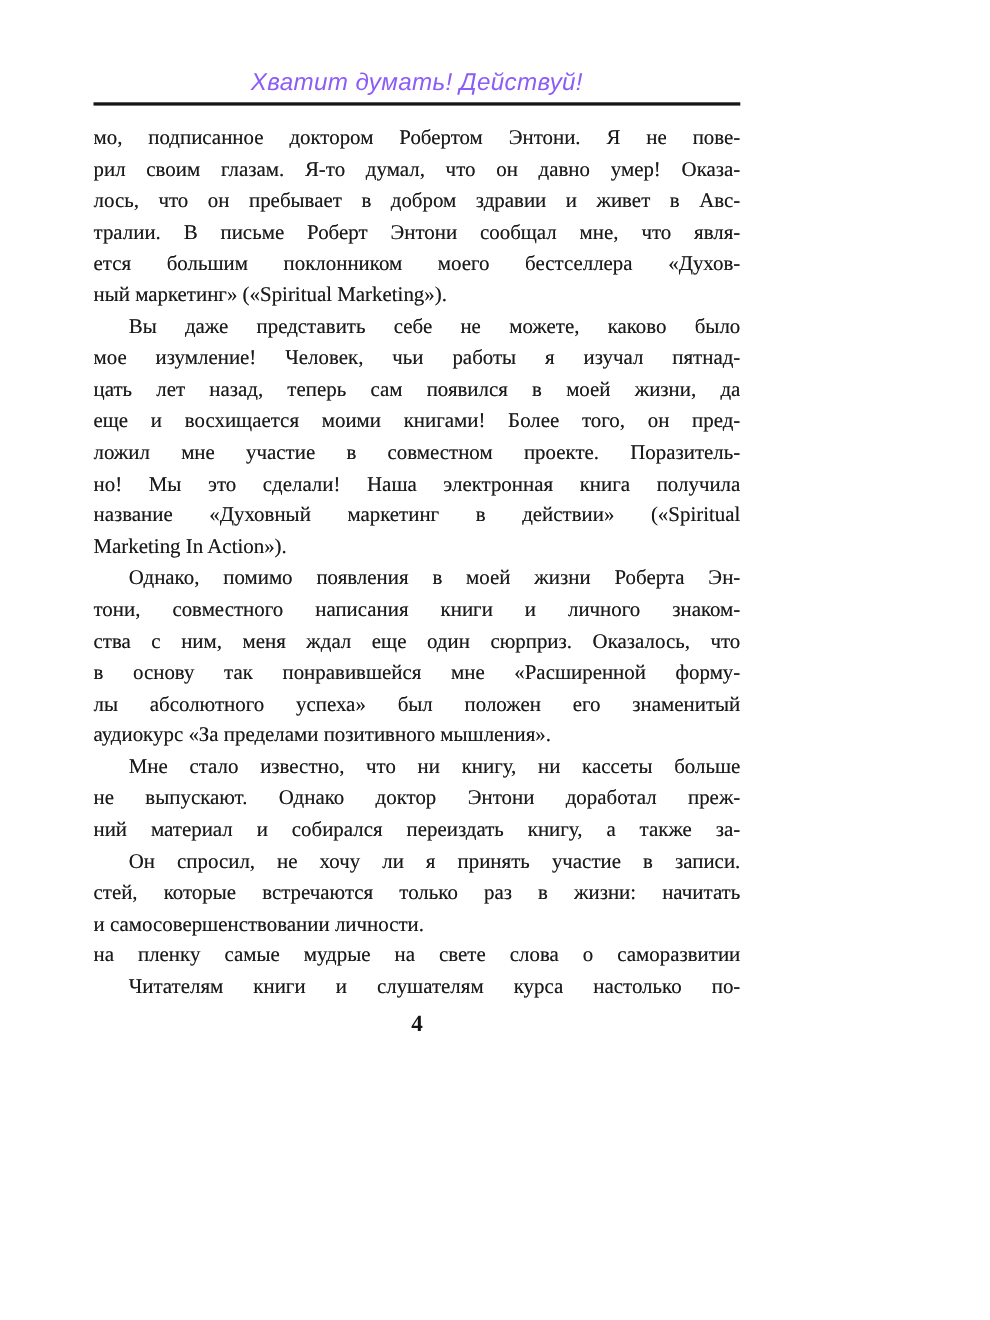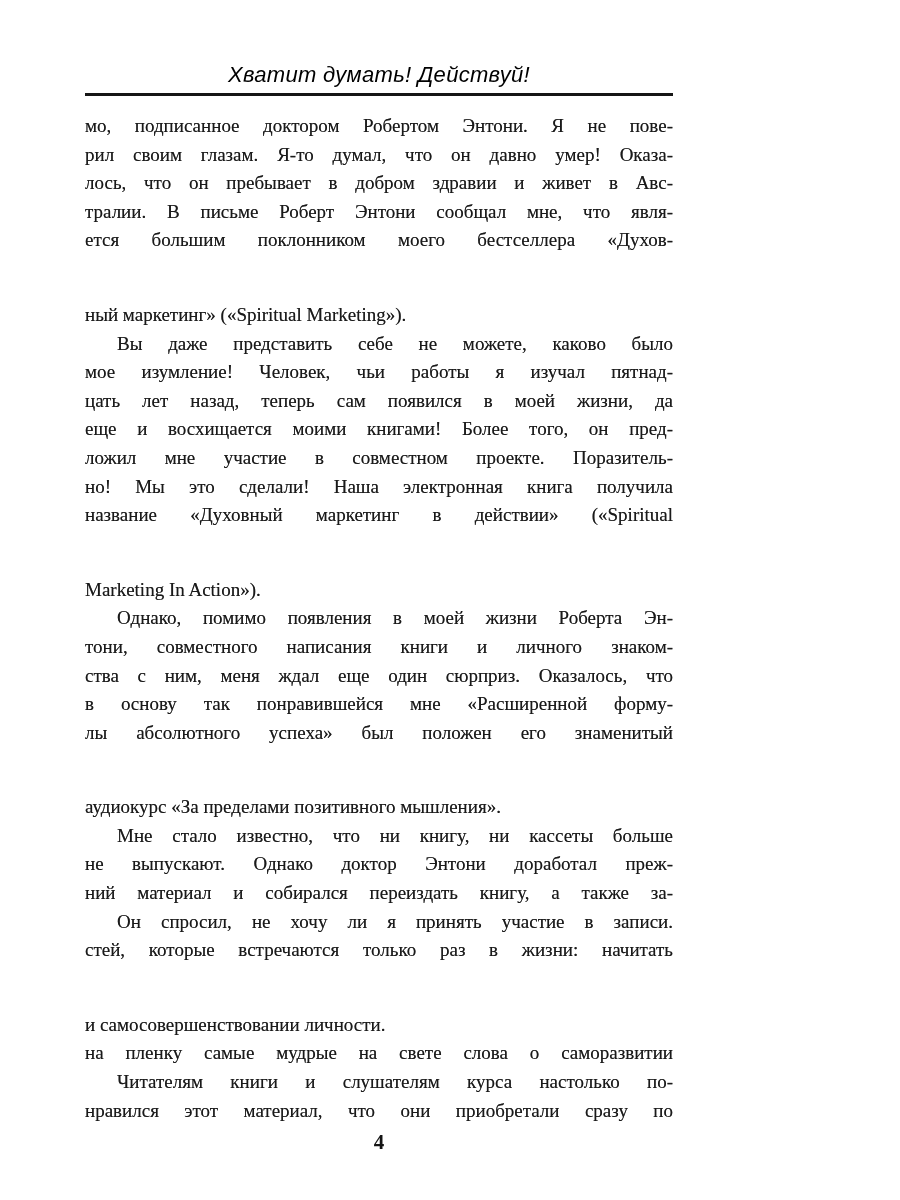--- a/index.html
+++ b/index.html
@@ -18,21 +18,21 @@
     top: 0;
     width: 588px;
   }
   .running-head {
     margin-top: 62px;
     text-align: center;
     font-family: "Liberation Sans", "DejaVu Sans", sans-serif;
     font-style: italic;
     font-size: 22px;
     letter-spacing: 0.3px;
-    color: #000000;
+    color: #8b5cf6;
     white-space: nowrap;
   }
   .rule {
     margin-top: 5px;
     height: 3px;
     background: #161616;
   }
   .body-text {
     margin-top: 16px;
     font-size: 19px;
@@ -43,21 +43,20 @@
     line-height: 28.6px;
     height: 28.6px;
     overflow: hidden;
     text-align: justify;
     text-align-last: justify;
     -moz-text-align-last: justify;
     white-space: nowrap;
   }
   .line.end {
     text-align-last: left;
-    margin-top: 46px;
     -moz-text-align-last: left;
   }
   .line.indent { text-indent: 32px; }
   .page-number {
     margin-top: 5px;
     text-align: center;
     font-size: 21px;
     font-weight: bold;
     color: #141414;
   }
@@ -105,21 +104,20 @@
           <div class="line">ний материал и собирался переиздать книгу, а также за-</div>
         </div>
         <div class="paragraph">
           <div class="line indent">Он спросил, не хочу ли я принять участие в записи.</div>
           <div class="line">стей, которые встречаются только раз в жизни: начитать</div>
           <div class="line end">и самосовершенствовании личности.</div>
           <div class="line">на пленку самые мудрые на свете слова о саморазвитии</div>
         </div>
         <div class="paragraph">
           <div class="line indent">Читателям книги и слушателям курса настолько по-</div>
-          <div class="line">нравился этот материал, что они приобретали сразу по</div>
         </div>
       </main>
 
     <footer>
       <div class="page-number">4</div>
     </footer>
   </div>
 </div>
 
 </body></html>

